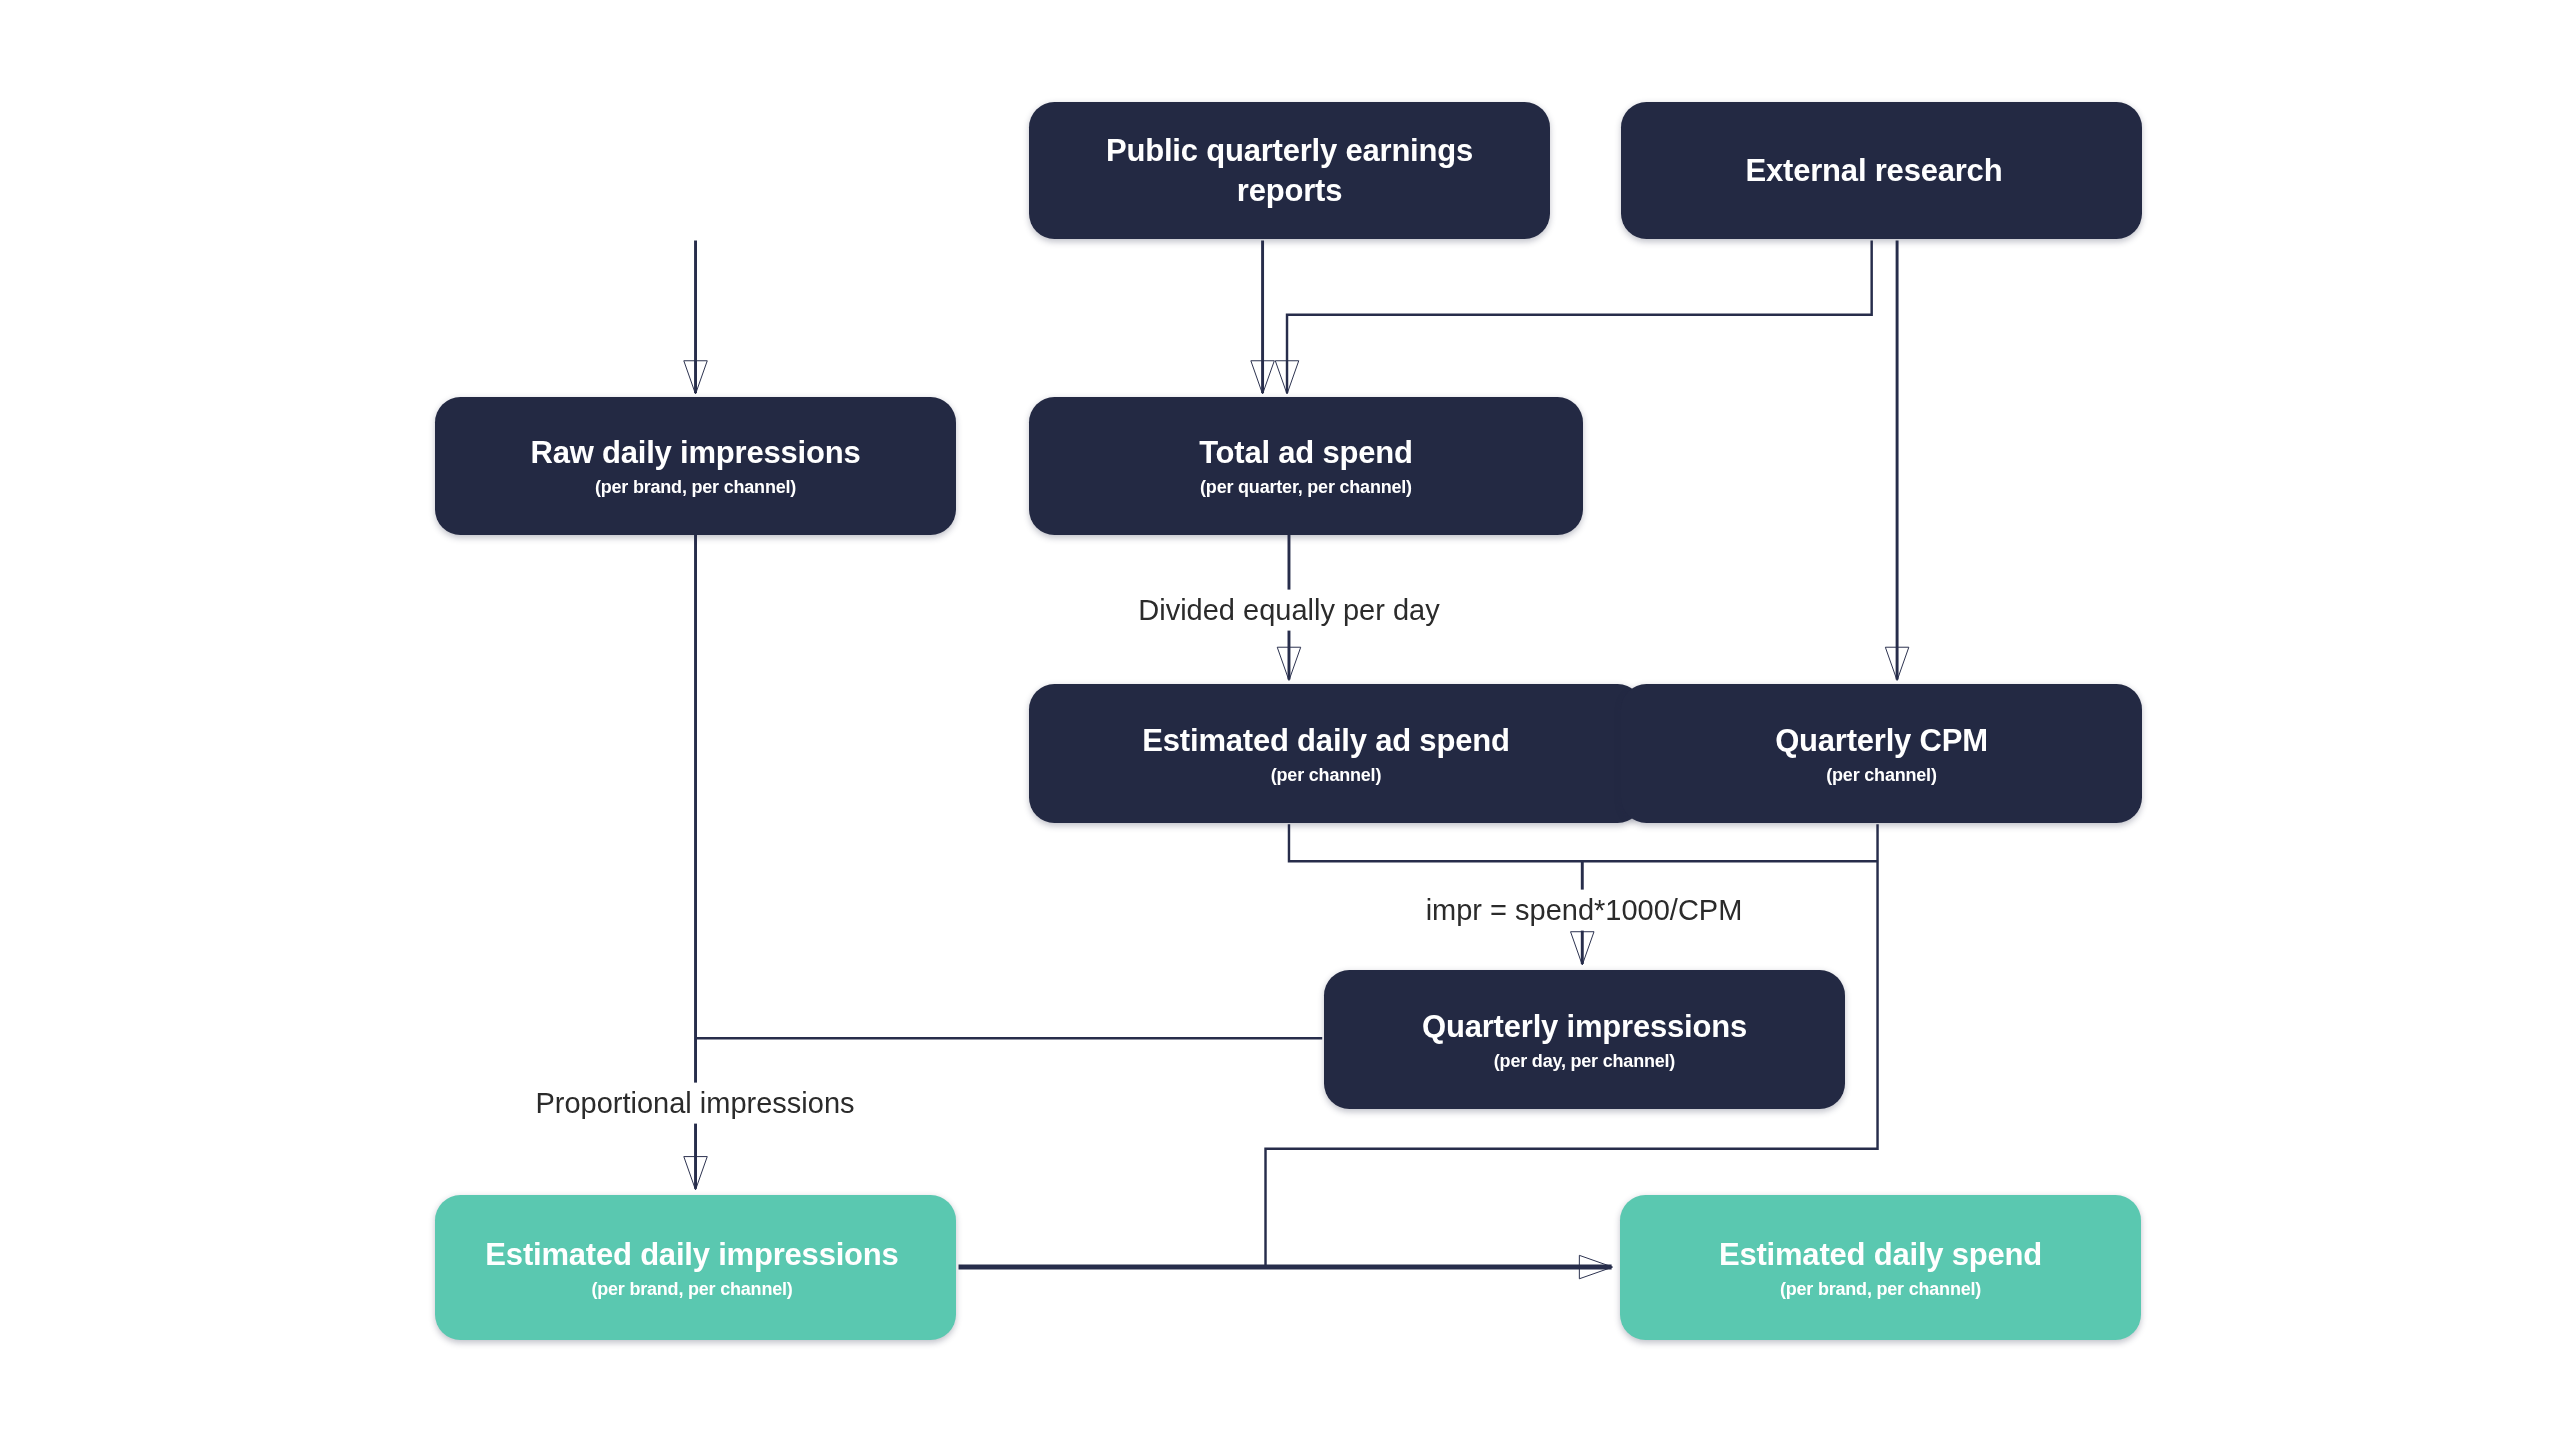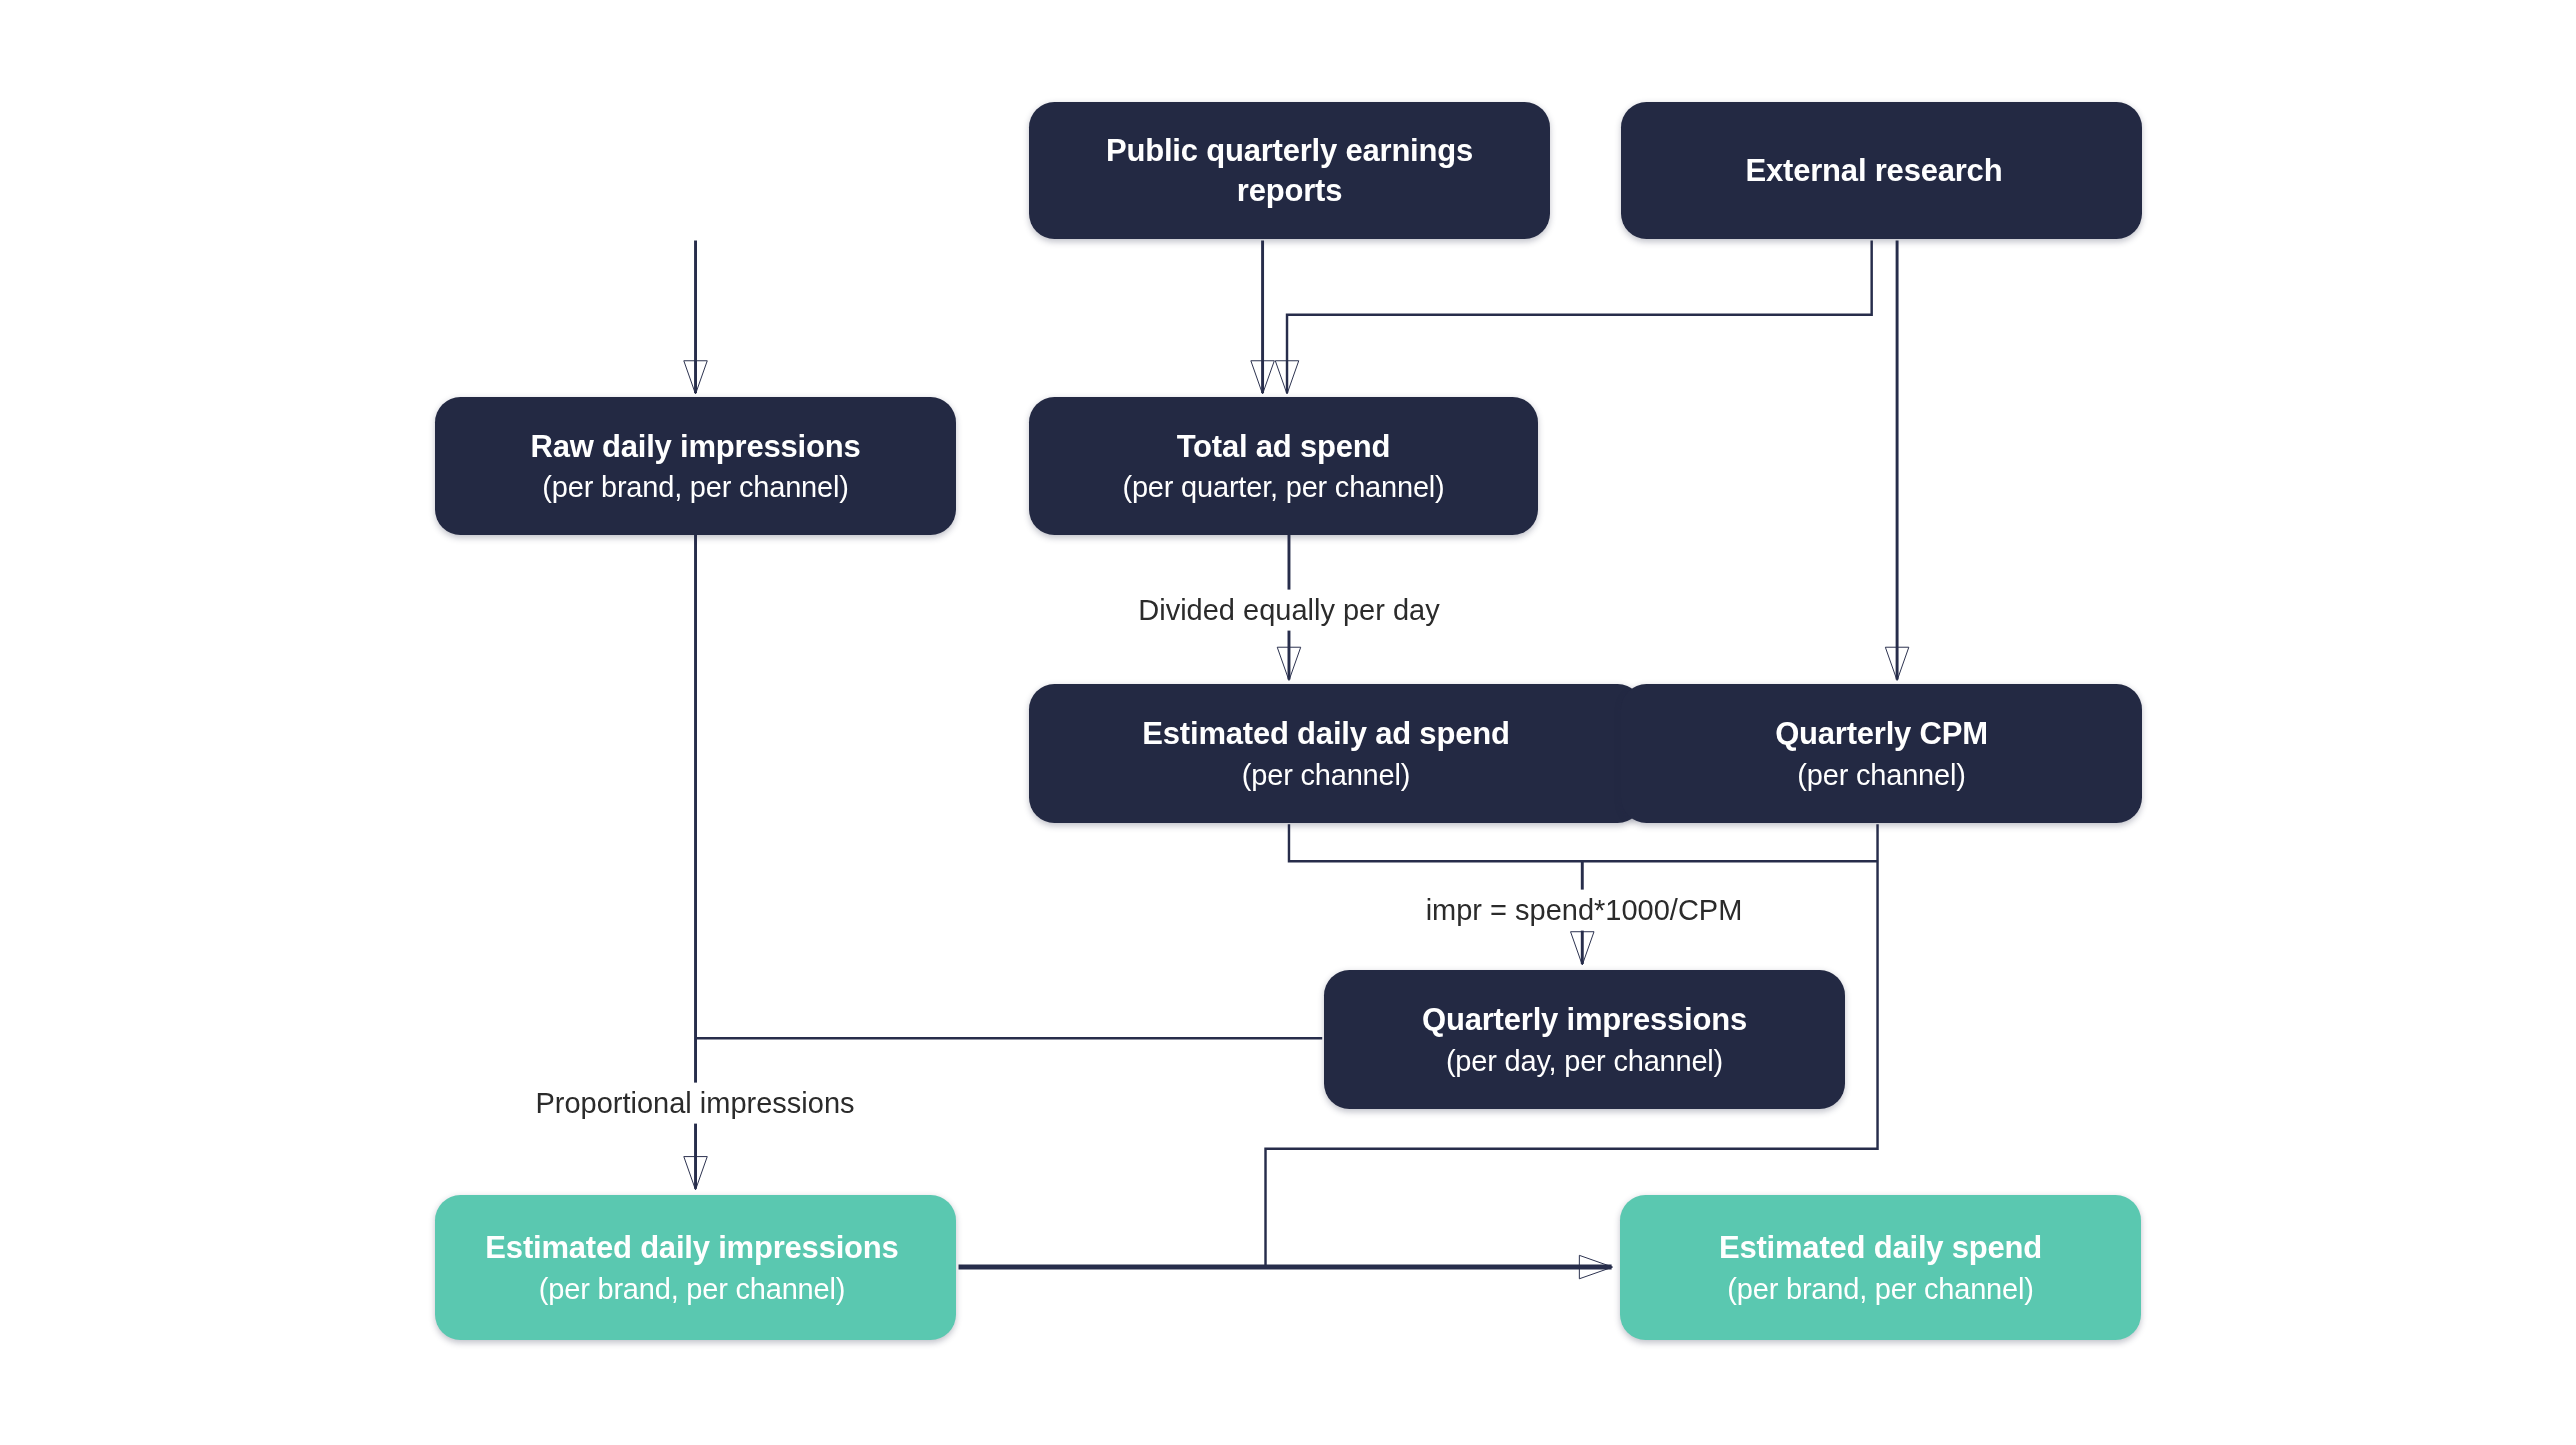--- a/index.html
+++ b/index.html
@@ -41,22 +41,22 @@
   }
   .node.dark { background: #232943; }
   .node.teal { background: #5ac8b0; }
   .node-title {
     font-size: 31px;
     font-weight: 700;
     line-height: 1.28;
     letter-spacing: -0.2px;
   }
   .node-sub {
-    font-size: 29px;
-    font-weight: 400;
+    font-size: 18px;
+    font-weight: 700;
     line-height: 1.25;
     margin-top: 2.9px;
     letter-spacing: -0.2px;
   }
   .edge-label {
     position: absolute;
     transform: translate(-50%, -50%);
     background: #ffffff;
     padding: 3.9px 13.7px;
     font-size: 29px;
@@ -103,21 +103,21 @@
   <div class="node dark" style="left: 1029px; top: 102px; width: 521px; height: 137px;">
     <div class="node-title">Public quarterly earnings reports</div>
   </div>
   <div class="node dark" style="left: 1621px; top: 102px; width: 521px; height: 137px; padding-left: 40px;">
     <div class="node-title">External research</div>
   </div>
   <div class="node dark" style="left: 435px; top: 397px; width: 521px; height: 138px;">
     <div class="node-title">Raw daily impressions</div>
     <div class="node-sub">(per brand, per channel)</div>
   </div>
-  <div class="node dark" style="left: 1029px; top: 397px; width: 509px; height: 138px;">
+  <div class="node dark" style="left: 1029px; top: 397px; width: 554px; height: 138px;">
     <div class="node-title">Total ad spend</div>
     <div class="node-sub">(per quarter, per channel)</div>
   </div>
   <div class="node dark" style="left: 1029px; top: 684px; width: 614px; height: 139px; padding-left: 35px;">
     <div class="node-title">Estimated daily ad spend</div>
     <div class="node-sub">(per channel)</div>
   </div>
   <div class="node dark" style="left: 1621px; top: 684px; width: 521px; height: 139px;">
     <div class="node-title">Quarterly CPM</div>
     <div class="node-sub">(per channel)</div>

